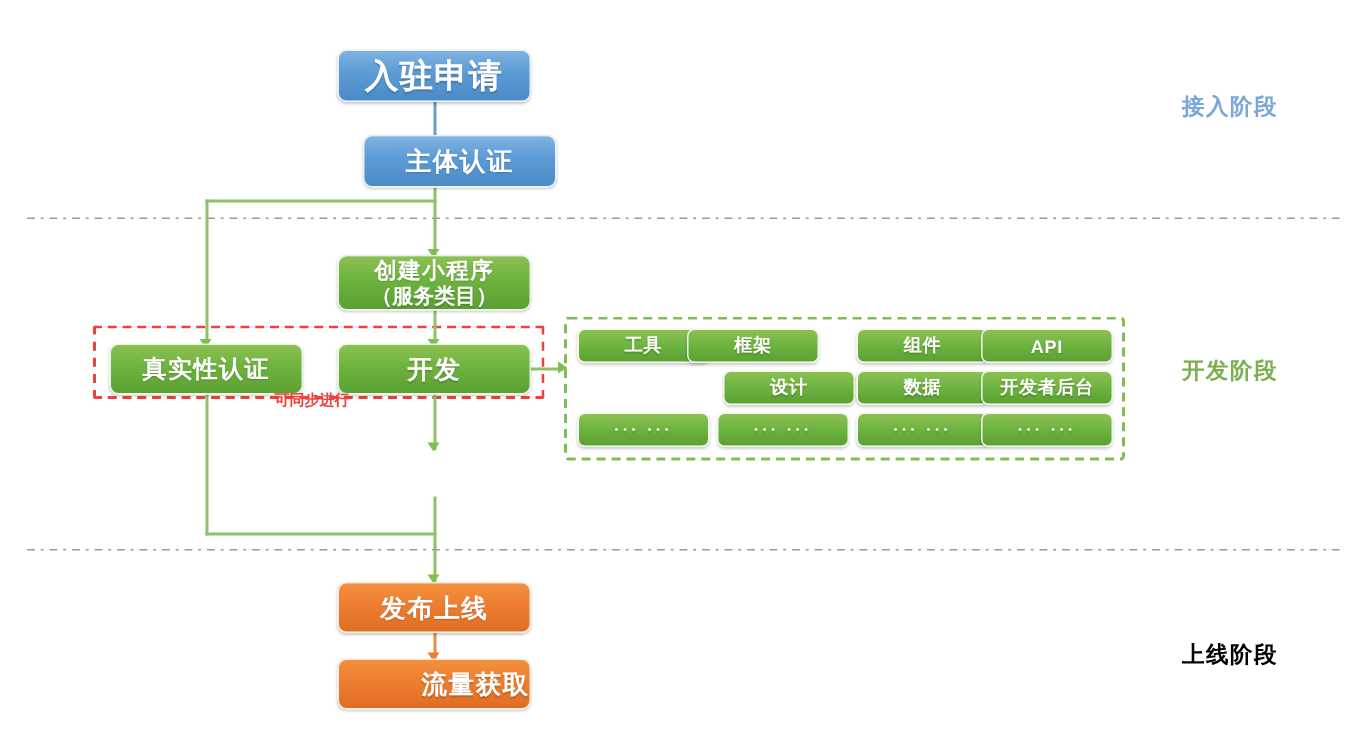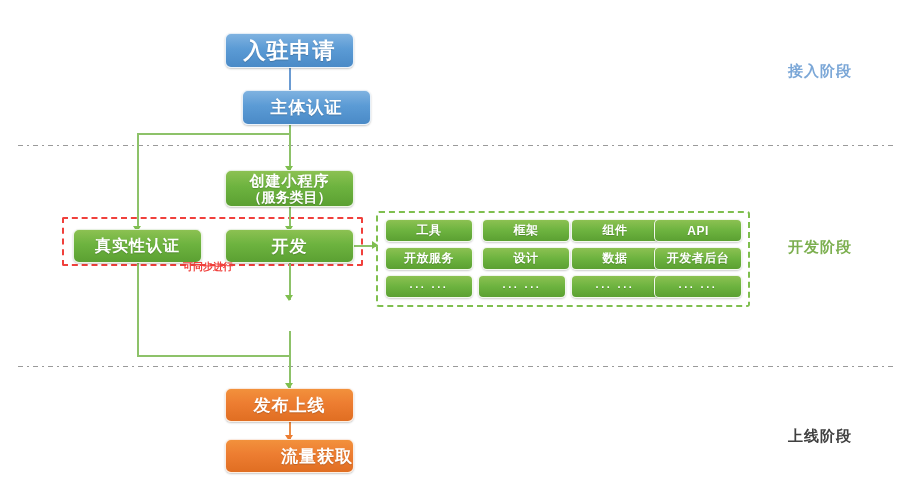--- a/index.html
+++ b/index.html
@@ -160,21 +160,21 @@
   .stage-label {
     position: absolute;
     font-size: 15px;
     font-weight: bold;
     letter-spacing: 1px;
     white-space: nowrap;
     z-index: 4;
   }
   .stage-label.blue   { color: #7BA7D7; }
   .stage-label.green  { color: #7CAF4F; }
-  .stage-label.orange { color: #404040; }
+  .stage-label.orange { color: #000000; }
 </style>
 </head>
 <body>
 
 <div id="canvas">
 
   <div class="separator" style="top:145px;"></div>
   <div class="separator" style="top:366px;"></div>
 
   <div class="vline b" style="left:289px; top:68px; height:24px;"></div>
@@ -233,25 +233,24 @@
 
   <div class="node orange" style="left:225px; top:388px; width:129px; height:34px; font-size:17px;">
     <span>发布上线</span>
   </div>
 
   <div class="node orange" style="left:225px; top:439px; width:129px; height:34px; font-size:17px;align-items:flex-end;">
     <span>流量获取</span>
   </div>
 
   <div class="cell" style="left:385px; top:219px; width:88px; height:23px;">工具</div>
-  <div class="cell" style="left:482px; top:219px; width:88px; height:23px;">框架</div>
+  <div class="cell" style="left:458px; top:219px; width:88px; height:23px;">框架</div>
   <div class="cell" style="left:571px; top:219px; width:88px; height:23px;">组件</div>
   <div class="cell" style="left:654px; top:219px; width:88px; height:23px;">API</div>
 
-  <div class="cell" style="left:385px; top:247px; width:88px; height:23px;">开放服务</div>
   <div class="cell" style="left:482px; top:247px; width:88px; height:23px;">设计</div>
   <div class="cell" style="left:571px; top:247px; width:88px; height:23px;">数据</div>
   <div class="cell" style="left:654px; top:247px; width:88px; height:23px;">开发者后台</div>
 
   <div class="cell dots" style="left:385px; top:275px; width:88px; height:23px;">··· ···</div>
   <div class="cell dots" style="left:478px; top:275px; width:88px; height:23px;">··· ···</div>
   <div class="cell dots" style="left:571px; top:275px; width:88px; height:23px;">··· ···</div>
   <div class="cell dots" style="left:654px; top:275px; width:88px; height:23px;">··· ···</div>
 
   <div class="stage-label blue" style="left:788px; top:62px;">接入阶段</div>

